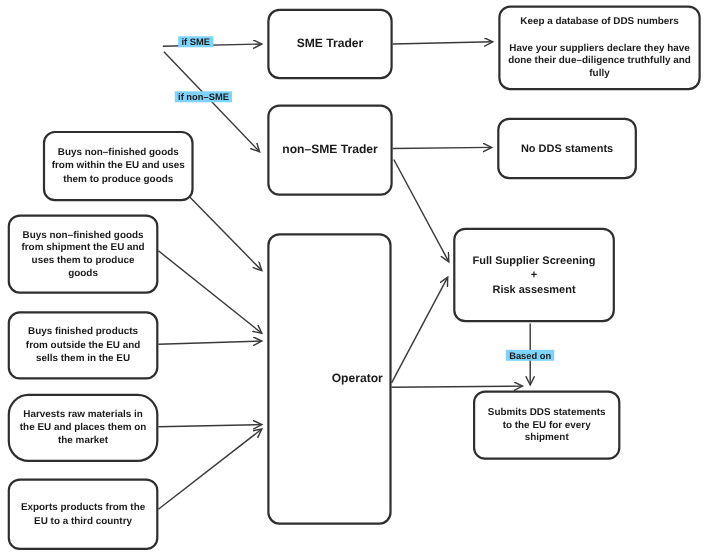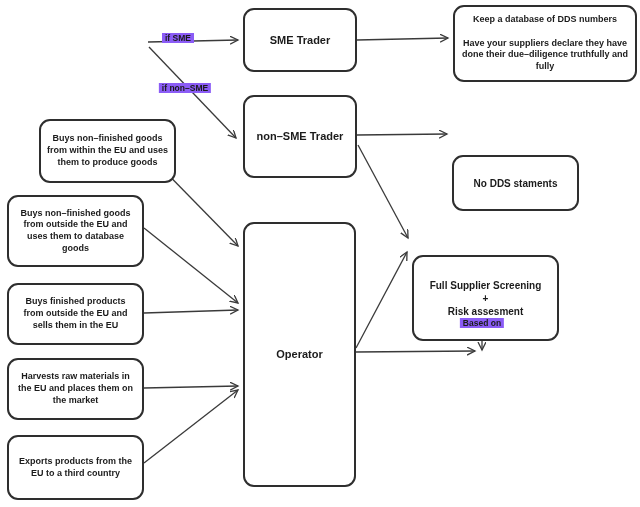--- a/index.html
+++ b/index.html
@@ -28,26 +28,26 @@
     justify-content: center;
     text-align: center;
     color: #1b1b1b;
     font-weight: 700;
     padding: 16px 6px;
     line-height: 1.3;
   }
   .node span { display: block; }
   .pre { white-space: pre-line; }
   .fs9  { font-size: 9px; }
-  .fs10 { font-size: 10px; margin-top: 48px; }
+  .fs10 { font-size: 10px; }
   .fs11 { font-size: 11px; }
   .edge-label {
     position: absolute;
     transform: translate(-50%, -50%);
-    background: #8b5cf6;
+    background: #7dd3fc;
     padding: 0 3px;
     color: #1b1b1b;
     font-weight: 700;
     font-size: 8.5px;
     white-space: nowrap;
   }
 </style>
 </head>
 <body>
 
@@ -71,53 +71,56 @@
     <line x1="144" y1="463" x2="238" y2="390" marker-end="url(#ah)"></line>
     <line x1="356" y1="348" x2="407" y2="252" marker-end="url(#ah)"></line>
     <line x1="356" y1="352" x2="475" y2="351" marker-end="url(#ah)"></line>
     <line x1="482" y1="294" x2="482" y2="350" marker-end="url(#ah)"></line>
   </svg>
 
   <div class="node fs9" style="left:7px; top:119px; width:137px; height:64px;margin-left:32px;">
     <span>Buys non–finished goods from within the EU and uses them to produce goods</span>
   </div>
   <div class="node fs9" style="left:7px; top:195px; width:137px; height:72px;">
-    <span>Buys non–finished goods from outside the EU and uses them to database goods</span>
+    <span>Buys non–finished goods from shipment the EU and uses them to produce goods</span>
   </div>
   <div class="node fs9" style="left:7px; top:283px; width:137px; height:62px;">
     <span>Buys finished products from outside the EU and sells them in the EU</span>
   </div>
-  <div class="node fs9" style="left:7px; top:358px; width:137px; height:62px;">
+  <div class="node fs9" style="left:7px; top:358px; width:137px; height:62px;border-radius:19px;">
     <span>Harvests raw materials in the EU and places them on the market</span>
   </div>
   <div class="node fs11" style="left:243px; top:8px; width:114px; height:64px;">
     <span>SME Trader</span>
   </div>
 
   <div class="node fs9" style="left:7px; top:435px; width:137px; height:65px;">
     <span>Exports products from the EU to a third country</span>
   </div>
   <div class="node fs11" style="left:243px; top:95px; width:114px; height:83px;">
     <span>non–SME Trader</span>
   </div>
-  <div class="node fs11" style="left:243px; top:222px; width:113px; height:265px;">
+  <div class="node fs11" style="left:243px; top:212px; width:113px; height:265px;justify-content:flex-end;">
     <span>Operator</span>
   </div>
 
   <div class="node fs9" style="left:453px; top:5px; width:184px; height:77px;">
     <span class="pre">Keep a database of DDS numbers
 
 Have your suppliers declare they have done their due–diligence truthfully and fully</span>
   </div>
   <div class="node fs10" style="left:452px; top:107px; width:127px; height:56px;">
     <span>No DDS staments</span>
   </div>
   <div class="node fs10" style="left:412px; top:207px; width:147px; height:86px;">
     <span class="pre">Full Supplier Screening
 +
 Risk assesment</span>
   </div>
+  <div class="node fs9" style="left:430px; top:355px; width:134px; height:63px;">
+    <span>Submits DDS statements to the EU for every shipment</span>
+  </div>
 
   <div class="edge-label" style="left:178px; top:38px;">if SME</div>
   <div class="edge-label" style="left:185px; top:88px;">if non–SME</div>
   <div class="edge-label" style="left:482px; top:323px;">Based on</div>
 
 </div>
 
 </body></html>

